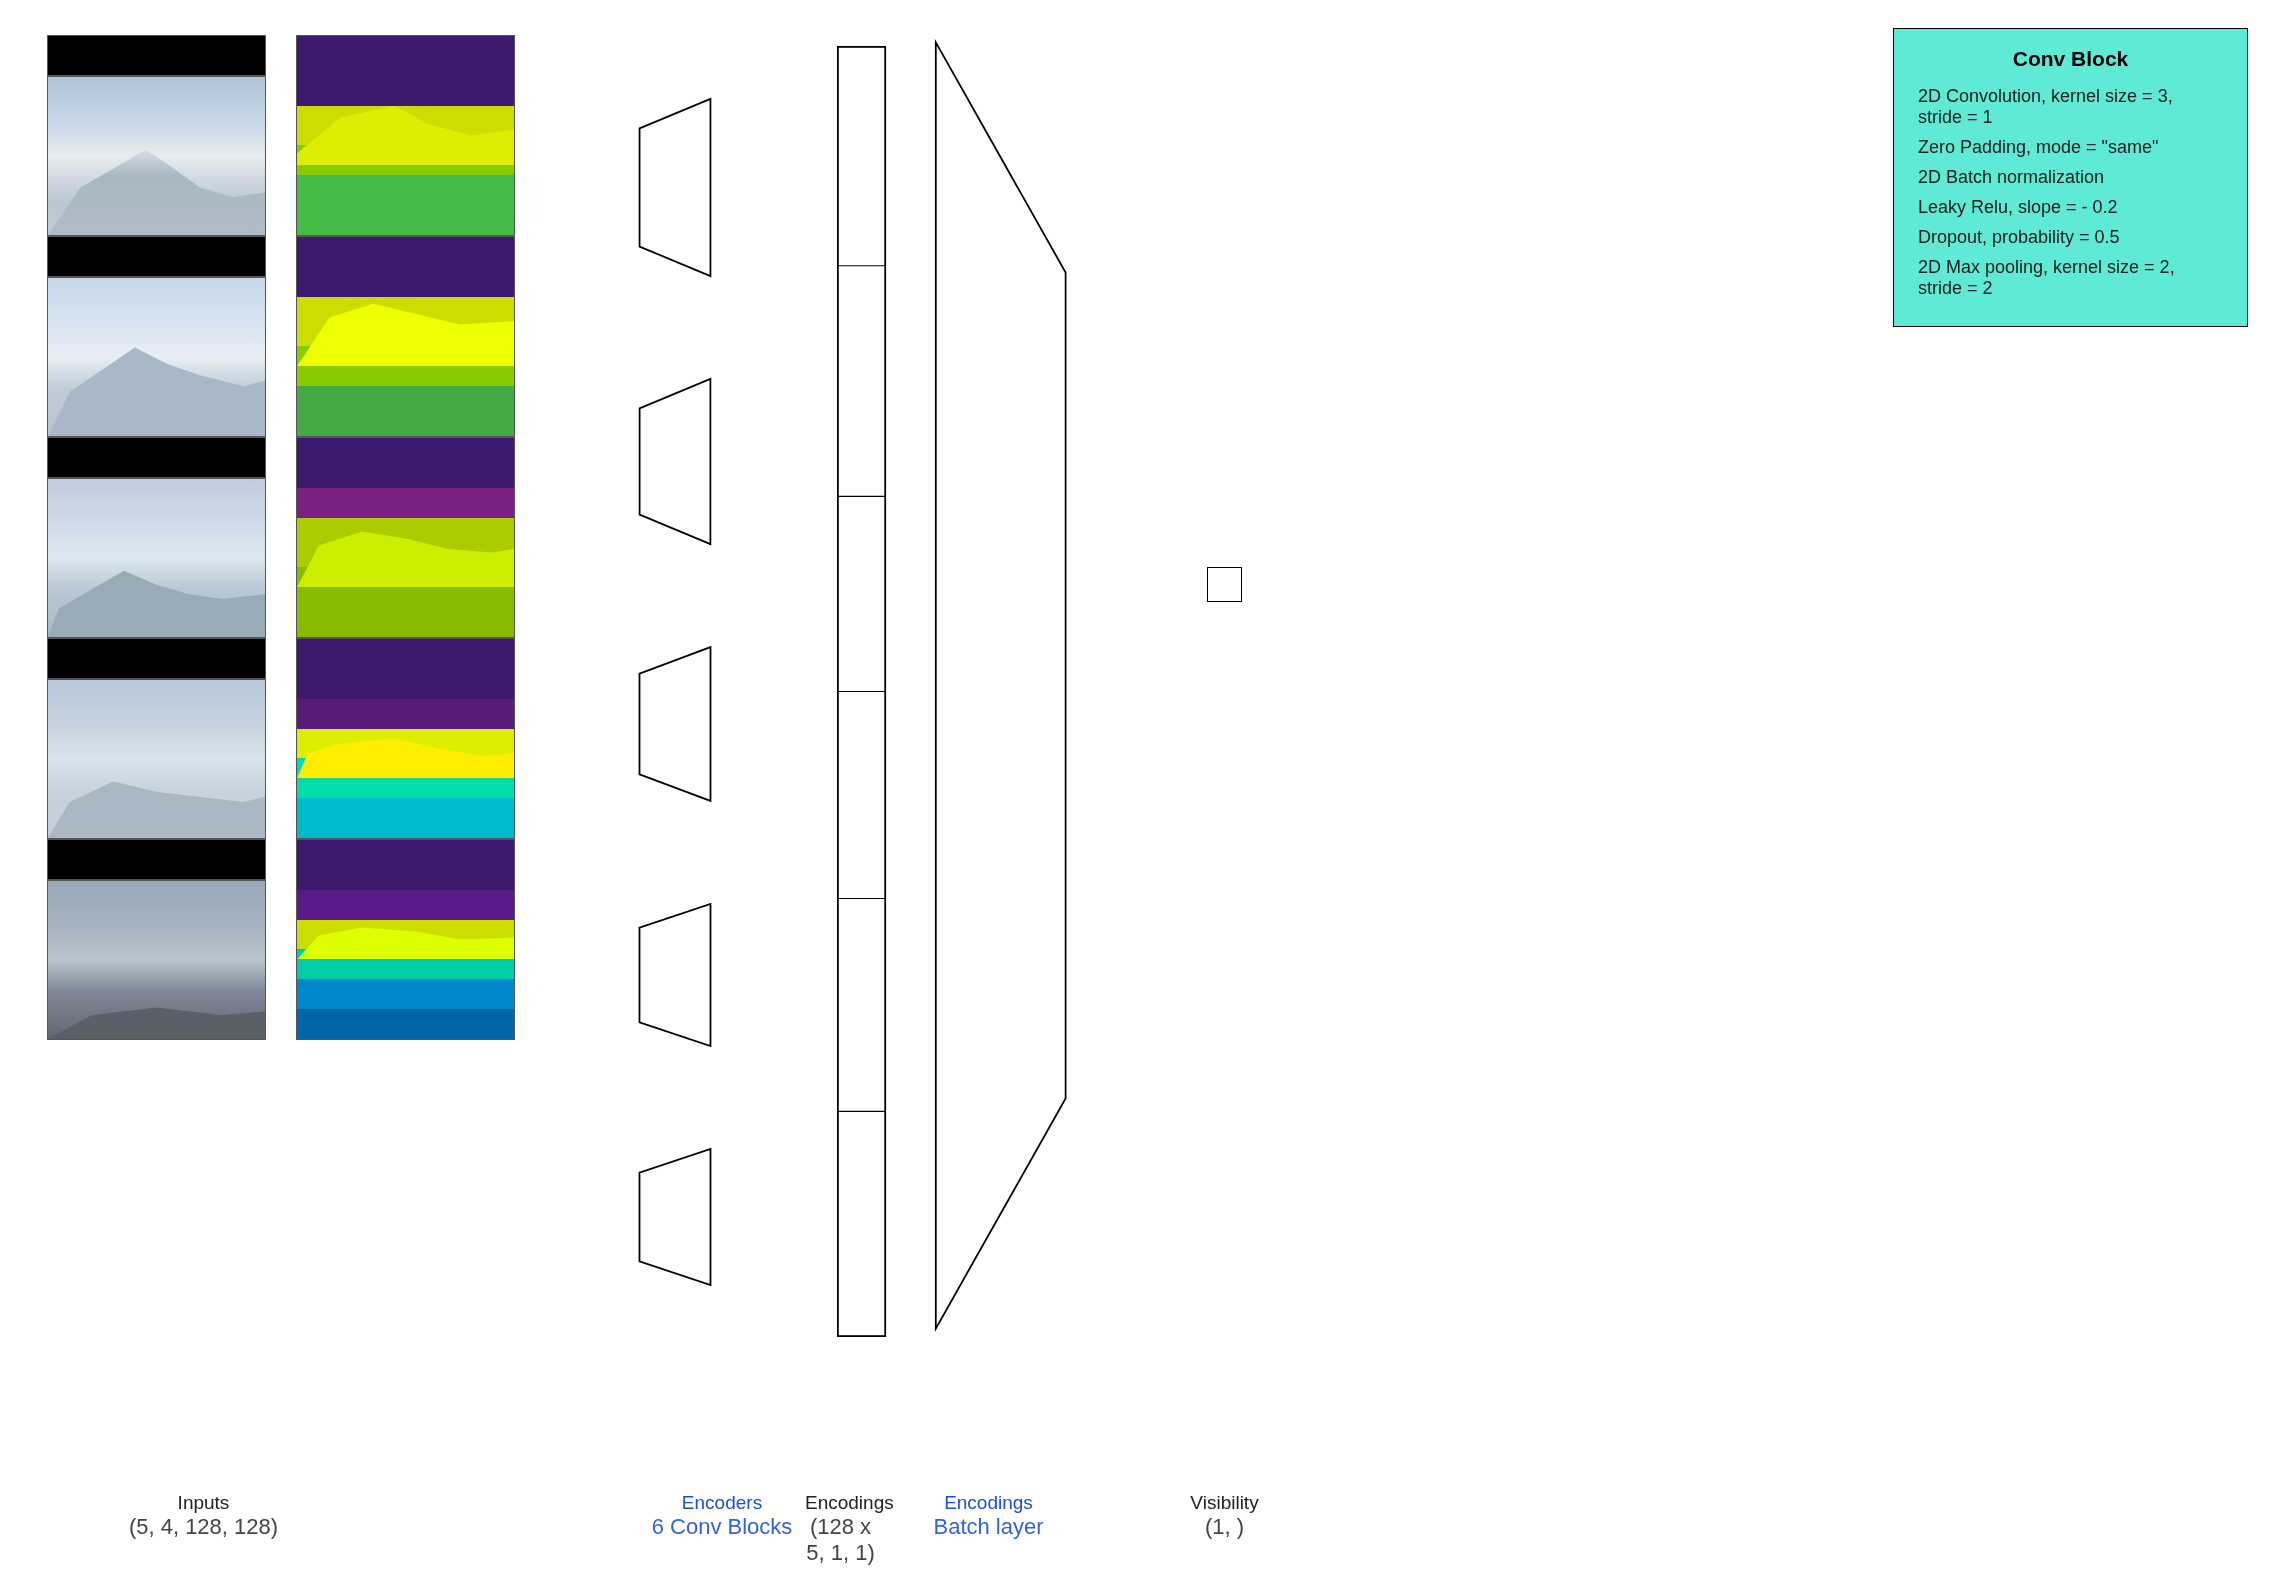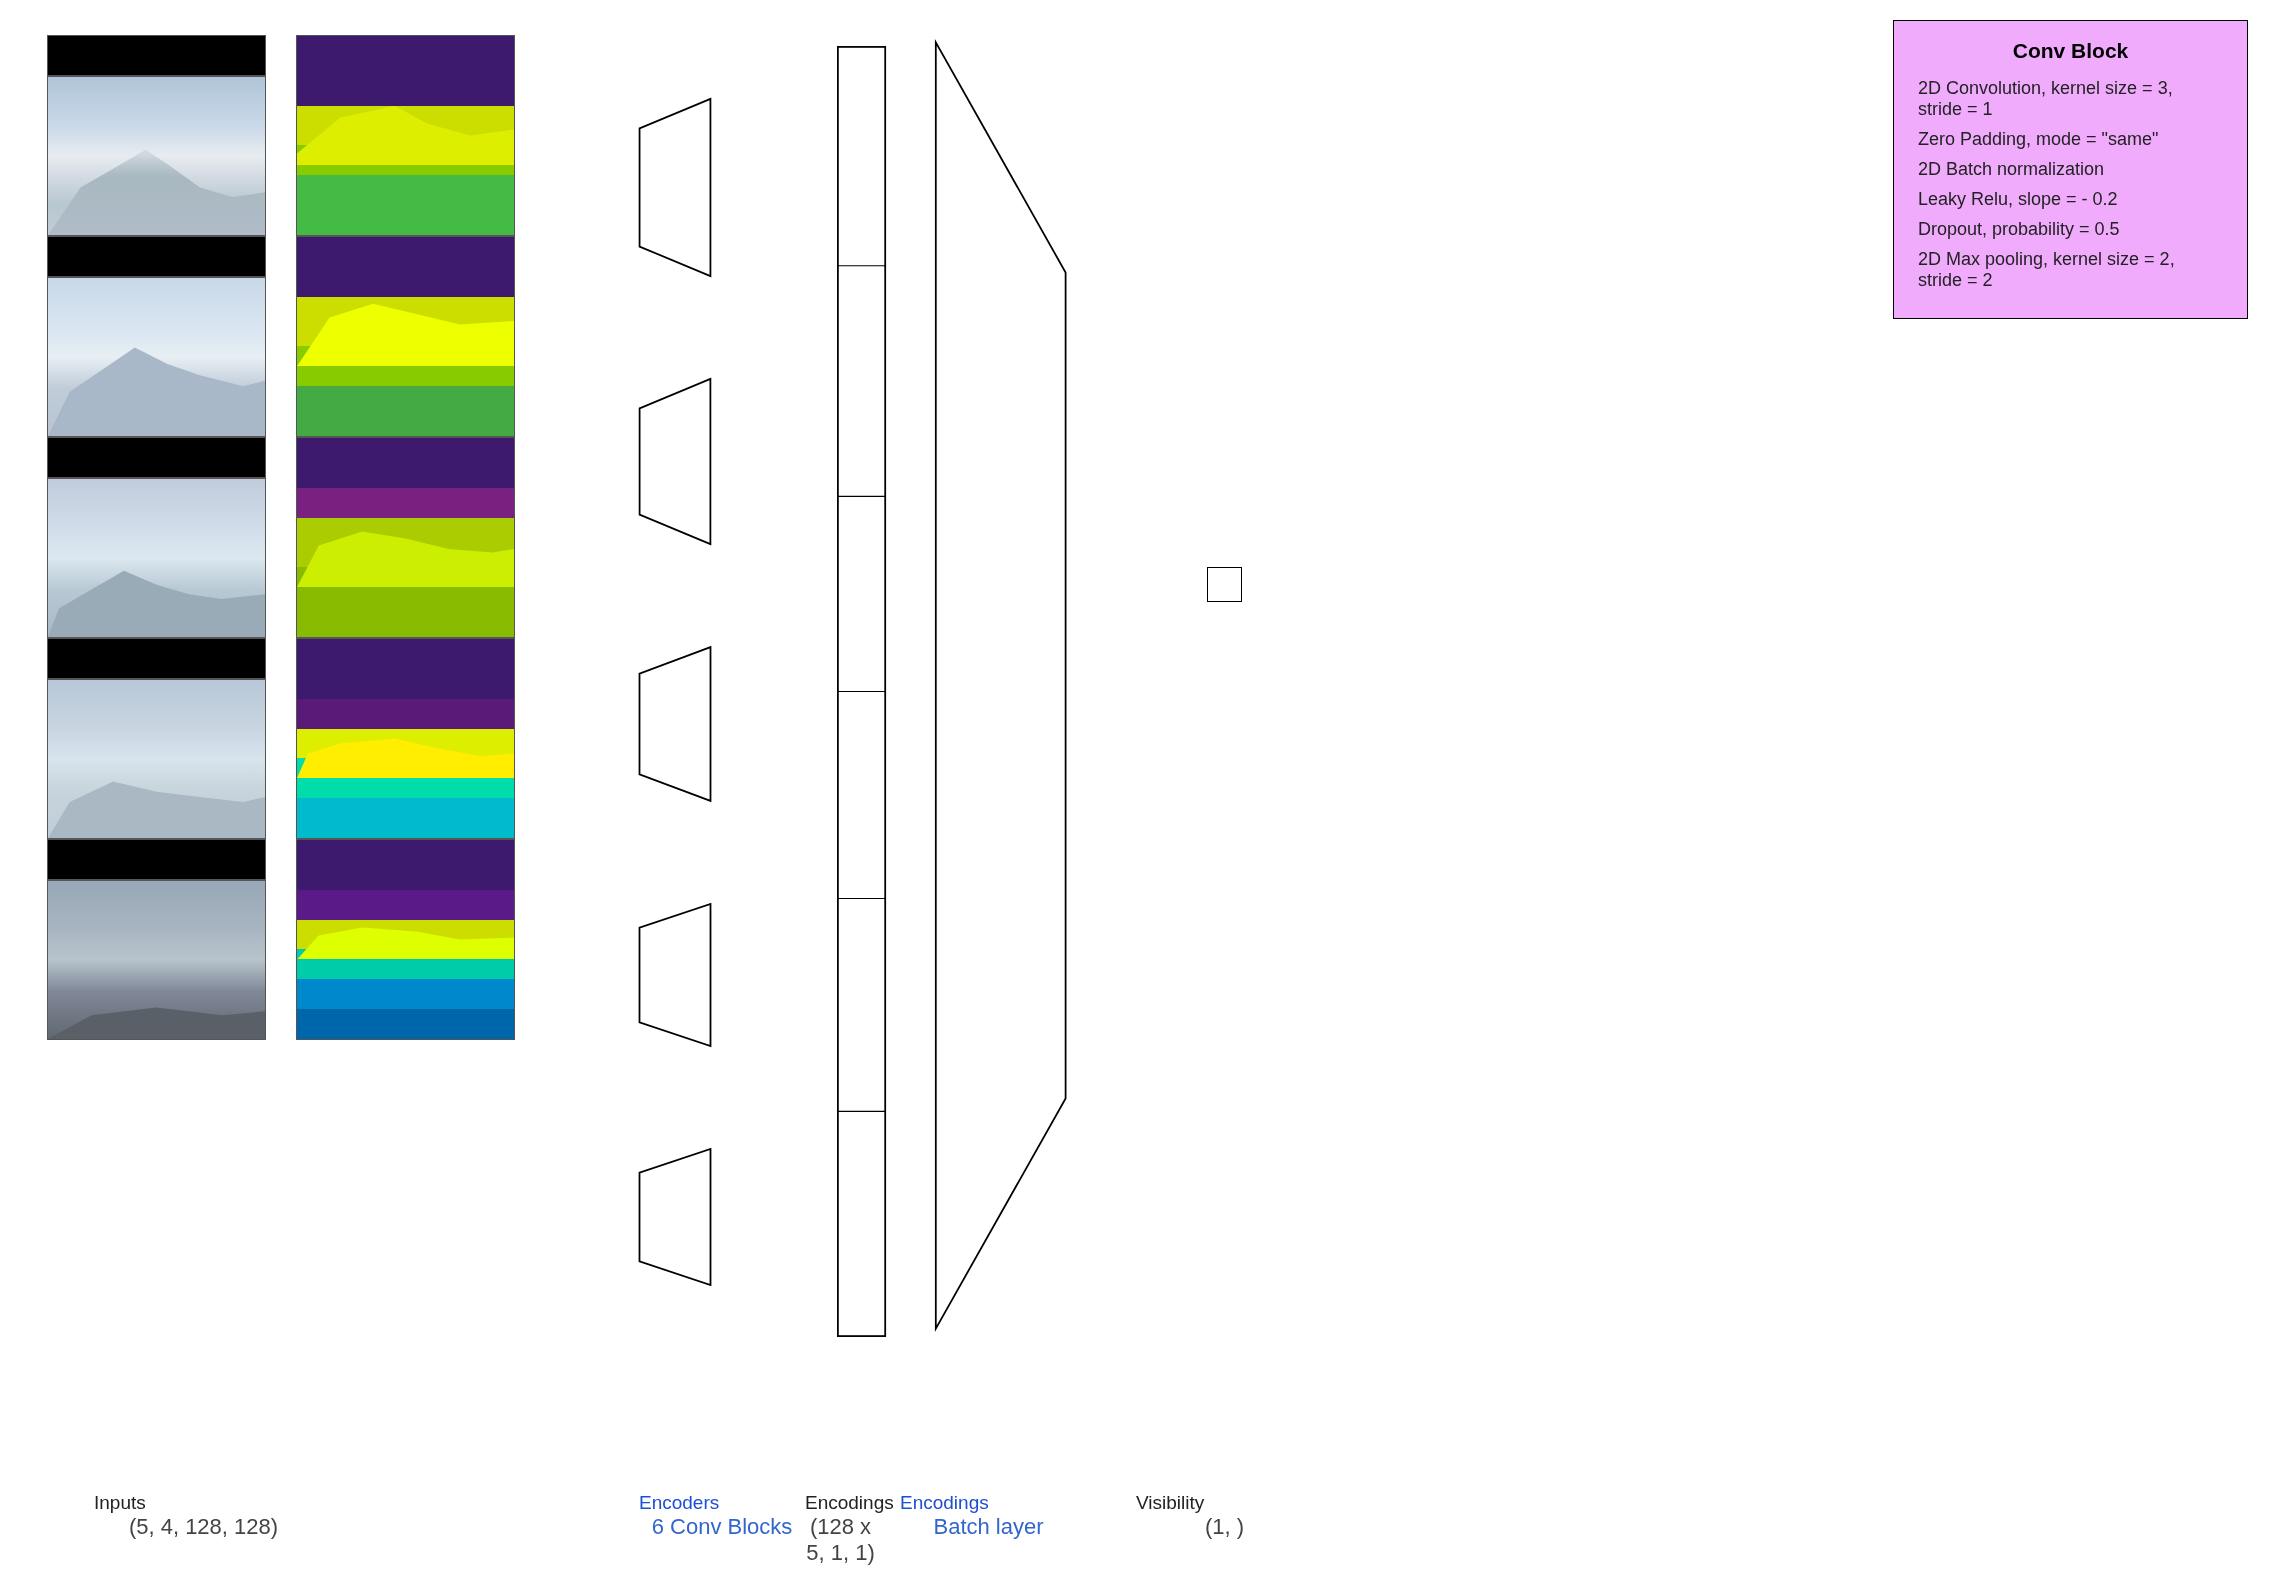--- a/index.html
+++ b/index.html
@@ -130,26 +130,26 @@
       flex-direction: column;
       align-items: center;
       flex-shrink: 0;
       margin-left: 59px;
       position: relative;
     }
 
     
     .conv-block-legend {
       position: absolute;
-      top: 20px;
+      top: 28px;
       right: 47px;
       border: 1.2px solid #000;
       padding: 18px 24px;
       width: 355px;
-      background: #f0abfc;
+      background: #5eead4;
     }
 
     .conv-block-title {
       font-weight: bold;
       font-size: 21px;
       text-align: center;
       margin-bottom: 15px;
     }
 
     .conv-block-item {
@@ -162,21 +162,21 @@
     
     .labels-row {
       display: flex;
       align-items: flex-start;
       padding: 18px 47px 0 47px;
       height: 118px;
       gap: 0;
     }
 
     .col-label {
-      text-align: left;
+      text-align: center;
       font-size: 19px;
       color: #222;
     }
 
     .col-label.blue {
       color: #1d4ed8;
     }
 
     .col-label-sub {
       font-size: 22px;

